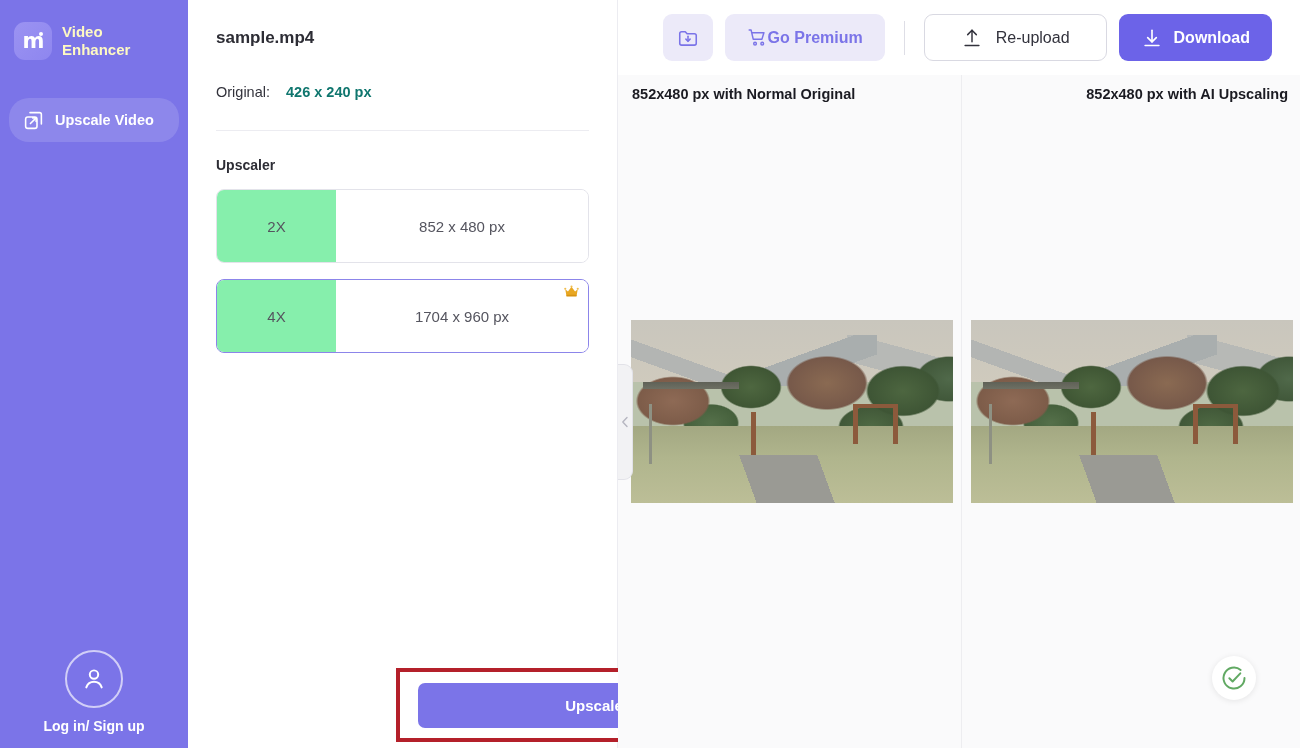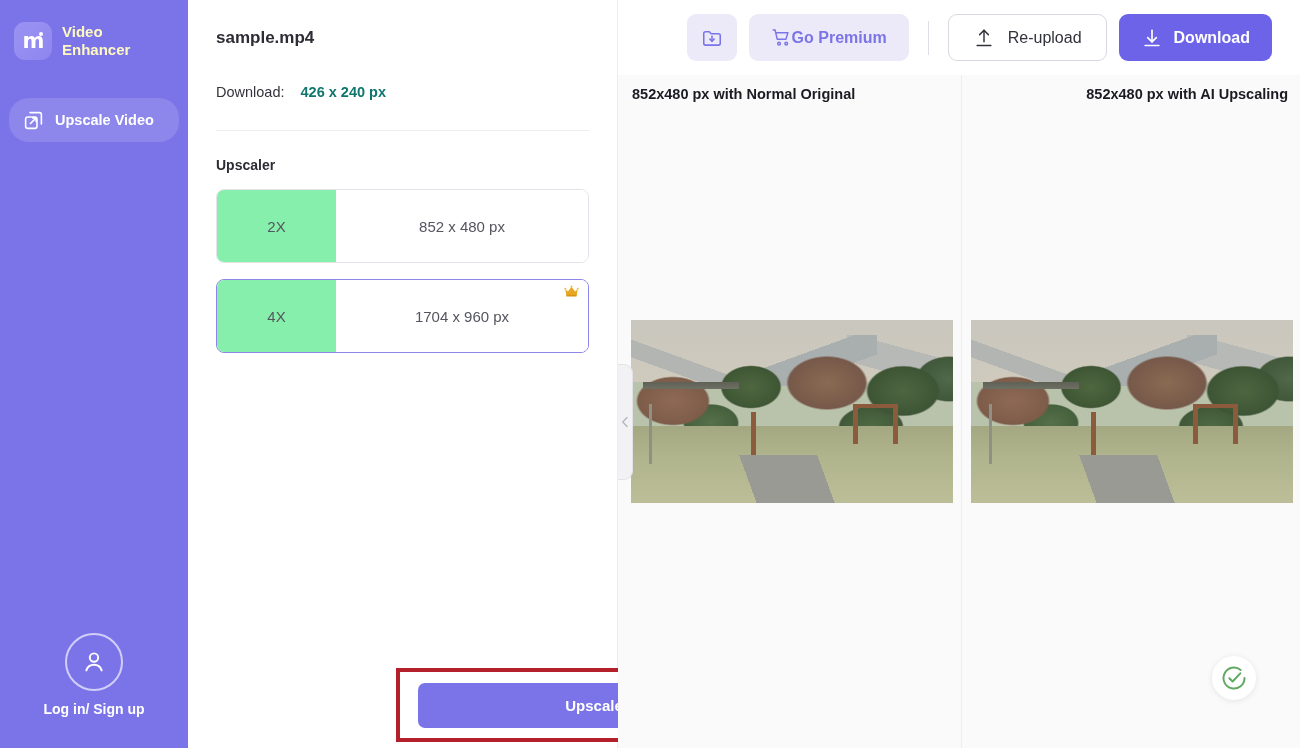--- a/index.html
+++ b/index.html
@@ -70,21 +70,21 @@
   }
   .nav-item .nav-label {
     color: #ffffff;
     font-size: 14.5px;
     font-weight: bold;
   }
   .ico { display: inline-flex; align-items: center; justify-content: center; }
 
   .sidebar-foot {
     position: absolute;
-    left: 0; right: 0; bottom: 31px;
+    left: 0; right: 0; bottom: 14px;
     display: flex; flex-direction: column;
     align-items: center; gap: 10px;
     cursor: pointer;
   }
   .avatar {
     width: 58px; height: 58px;
     border-radius: 50%;
     border: 2px solid rgba(255,255,255,0.65);
     display: flex; align-items: center; justify-content: center;
   }
@@ -218,21 +218,21 @@
     flex: none;
   }
   .vsep { width: 1px; height: 34px; background: #dedee6; margin: 0 7px; flex: none; }
   .reupload-btn {
     height: 47px;
     border-radius: 9px;
     background: #ffffff;
     border: 1px solid #d9d9e2;
     color: #32323c;
     display: flex; align-items: center; gap: 13px;
-    padding: 0 24px;
+    padding: 0 36px;
     font-size: 16px;
     cursor: pointer;
     flex: none;
   }
   .download-btn {
     height: 47px;
     border-radius: 9px;
     background: #6c63e8;
     color: #ffffff;
     display: flex; align-items: center; gap: 11px;
@@ -375,21 +375,21 @@
     </div>
 
   </aside>
 
   <section class="left-panel">
     <div class="panel-body">
 
       <div class="file-name">sample.mp4</div>
 
       <div class="orig-row">
-        <span class="orig-label">Download:</span>
+        <span class="orig-label">Original:</span>
         <span class="orig-value">426 x 240 px</span>
       </div>
 
       <div class="divider"></div>
 
       <div class="section-title">Upscaler</div>
 
       <div class="opt">
         <div class="opt-key">2X</div>
         <div class="opt-val">852 x 480 px</div>

